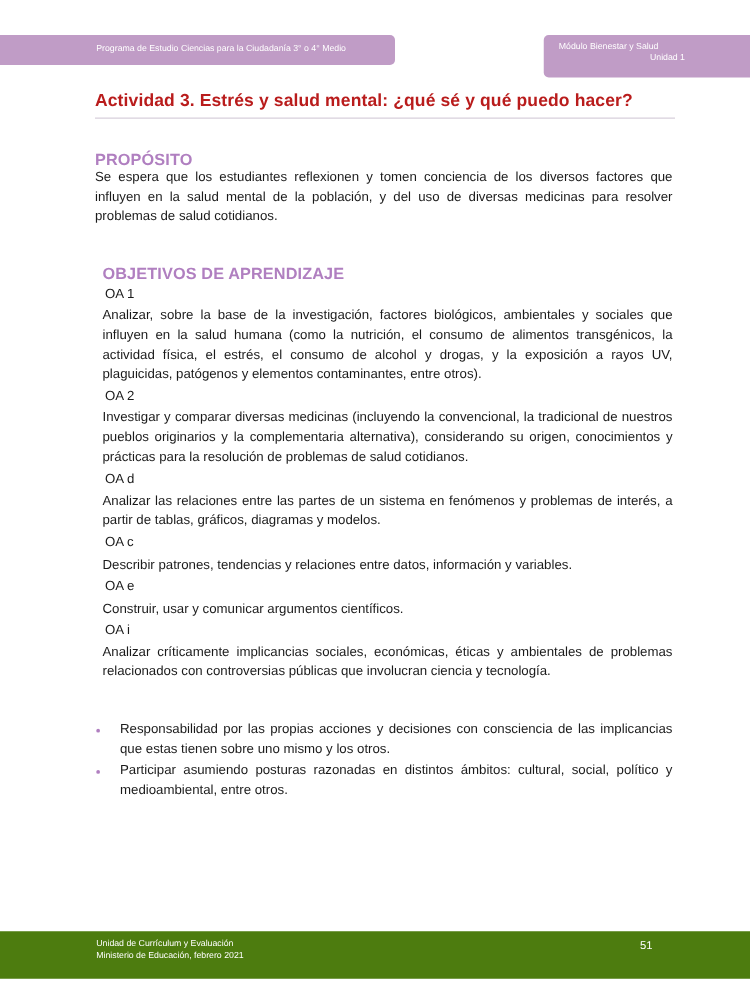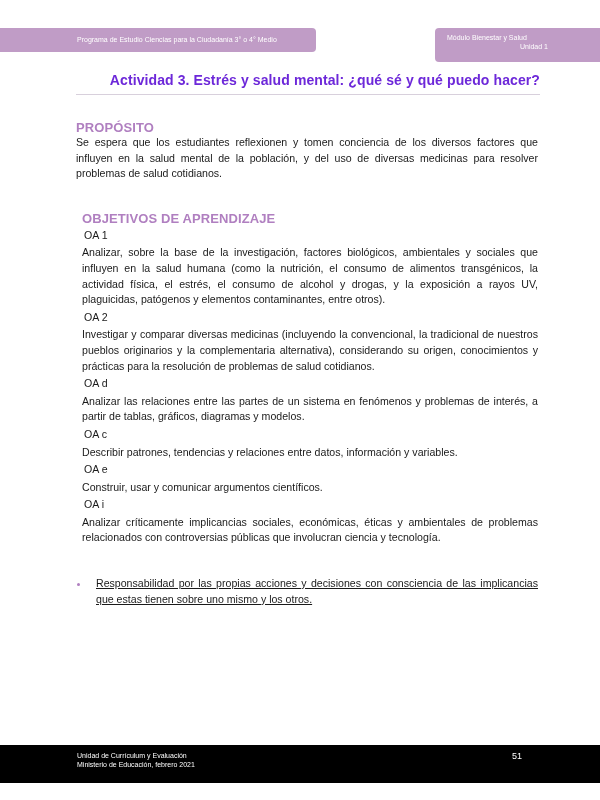--- a/index.html
+++ b/index.html
@@ -54,25 +54,24 @@
       width: 101px;
       text-align: left;
     }
     .title {
       position: absolute;
       left: 76px;
       top: 72px;
       width: 464px;
       font-size: 14px;
       font-weight: bold;
-      color: #6d28d9;
+      color: #b91c1c;
       padding-bottom: 6px;
       border-bottom: 1px solid #d8d0dc;
       letter-spacing: 0.1px;
-      text-align: right;
     }
     .content {
       position: absolute;
       left: 76px;
       top: 121px;
       width: 462px;
       font-size: 10.6px;
       line-height: 15.6px;
     }
     .sec-h {
@@ -98,38 +97,37 @@
     ul.bullets {
       list-style: none;
       margin: 2px 0 0 0;
       padding: 0;
     }
     ul.bullets li {
       position: relative;
       padding-left: 20px;
       text-align: justify;
       margin-bottom: 2px;
-      text-decoration: underline;
     }
     ul.bullets li .dot {
       position: absolute;
       left: 1px;
       top: 7px;
       width: 3px;
       height: 3px;
       background: #b07fc0;
       border-radius: 50%;
     }
     .footer {
       position: absolute;
       left: 0;
       top: 745px;
       width: 600px;
       height: 38px;
-      background: #000000;
+      background: #4d7c0f;
       color: #ffffff;
       font-size: 7px;
       line-height: 8.5px;
     }
     .footer .lines {
       position: absolute;
       left: 77px;
       top: 7px;
     }
     .footer .page {
@@ -192,20 +190,24 @@
   </section>
 
   <div class="gap-md"></div>
 
   <section>
     <ul class="bullets">
       <li>
         <span class="dot"></span>
         <span>Responsabilidad por las propias acciones y decisiones con consciencia de las implicancias que estas tienen sobre uno mismo y los otros.</span>
       </li>
+      <li>
+        <span class="dot"></span>
+        <span>Participar asumiendo posturas razonadas en distintos ámbitos: cultural, social, político y medioambiental, entre otros.</span>
+      </li>
     </ul>
   </section>
 
   <div class="gap-sm"></div>
 
 
 </div>
 
 <div class="footer">
   <div class="lines">

